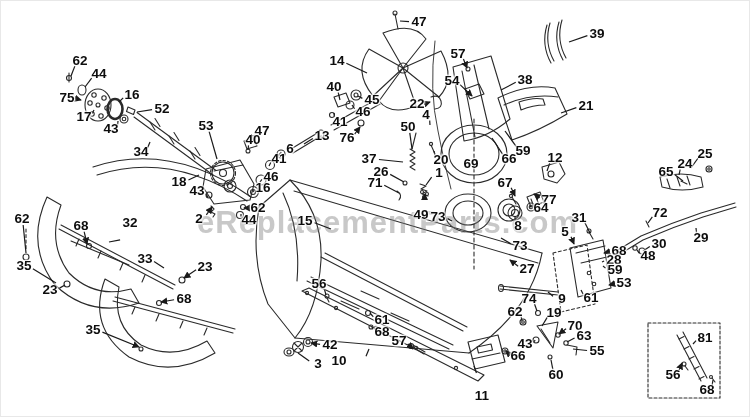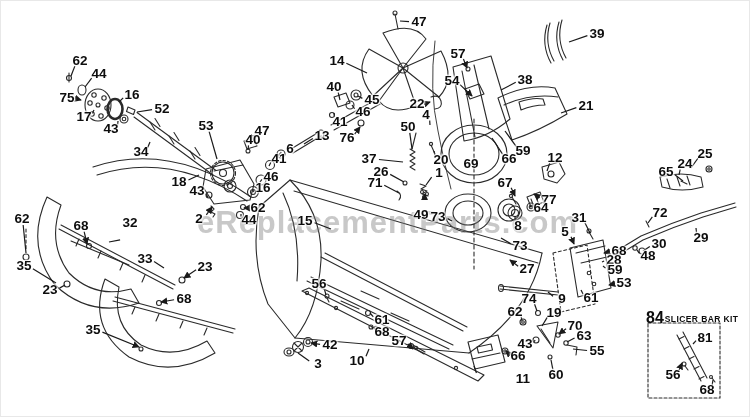--- a/index.html
+++ b/index.html
@@ -329,24 +329,20 @@
         <line x1="319.0549454707859" y1="343.37189129289175" x2="310" y2="342" stroke="#1a1a1a" stroke-width="1.2" marker-end="url(#arr)"></line>
         <line x1="308.2378409132335" y1="360.10848750136705" x2="297" y2="352" stroke="#1a1a1a" stroke-width="1.2"></line>
         <line x1="365" y1="355.2" x2="368" y2="348" stroke="#1a1a1a" stroke-width="1.2"></line>
         <line x1="475.4529980377477" y1="372.0076982339729" x2="473" y2="365" stroke="#1a1a1a" stroke-width="1.2"></line>
         <line x1="695.0557280900008" y1="339.68328157299976" x2="692" y2="343" stroke="#1a1a1a" stroke-width="1.2"></line>
         <line x1="678" y1="369.2" x2="681" y2="362" stroke="#1a1a1a" stroke-width="1.2" marker-end="url(#arr)"></line>
         <line x1="711.1449575542753" y1="383.85504244572473" x2="712" y2="379" stroke="#1a1a1a" stroke-width="1.2"></line>
       </g>
   </svg>
 
-  <div class="kit-header">
-    <span class="kit-num">84</span>
-    <span class="kit-title">SLICER BAR KIT</span>
-  </div>
 
   <div id="callout-labels">
       <div class="callout" style="left: 79px; top: 60px;">62</div>
       <div class="callout" style="left: 98px; top: 73px;">44</div>
       <div class="callout" style="left: 66px; top: 97px;">75</div>
       <div class="callout" style="left: 131px; top: 94px;">16</div>
       <div class="callout" style="left: 161px; top: 108px;">52</div>
       <div class="callout" style="left: 83px; top: 116px;">17</div>
       <div class="callout" style="left: 110px; top: 128px;">43</div>
       <div class="callout" style="left: 205px; top: 125px;">53</div>
@@ -428,19 +424,19 @@
       <div class="callout" style="left: 524px; top: 343px;">43</div>
       <div class="callout" style="left: 596px; top: 350px;">55</div>
       <div class="callout" style="left: 517px; top: 355px;">66</div>
       <div class="callout" style="left: 555px; top: 374px;">60</div>
       <div class="callout" style="left: 318px; top: 283px;">56</div>
       <div class="callout" style="left: 381px; top: 319px;">61</div>
       <div class="callout" style="left: 381px; top: 331px;">68</div>
       <div class="callout" style="left: 398px; top: 340px;">57</div>
       <div class="callout" style="left: 329px; top: 344px;">42</div>
       <div class="callout" style="left: 317px; top: 363px;">3</div>
-      <div class="callout" style="left: 356px; top: 360px;">10</div>
-      <div class="callout" style="left: 481px; top: 378px; margin-left: 41px;">11</div>
+      <div class="callout" style="left: 338px; top: 360px;">10</div>
+      <div class="callout" style="left: 481px; top: 395px;">11</div>
       <div class="callout" style="left: 704px; top: 337px;">81</div>
       <div class="callout" style="left: 672px; top: 374px;">56</div>
       <div class="callout" style="left: 706px; top: 389px;">68</div>
     </div>
 </div>
 
 </body></html>

